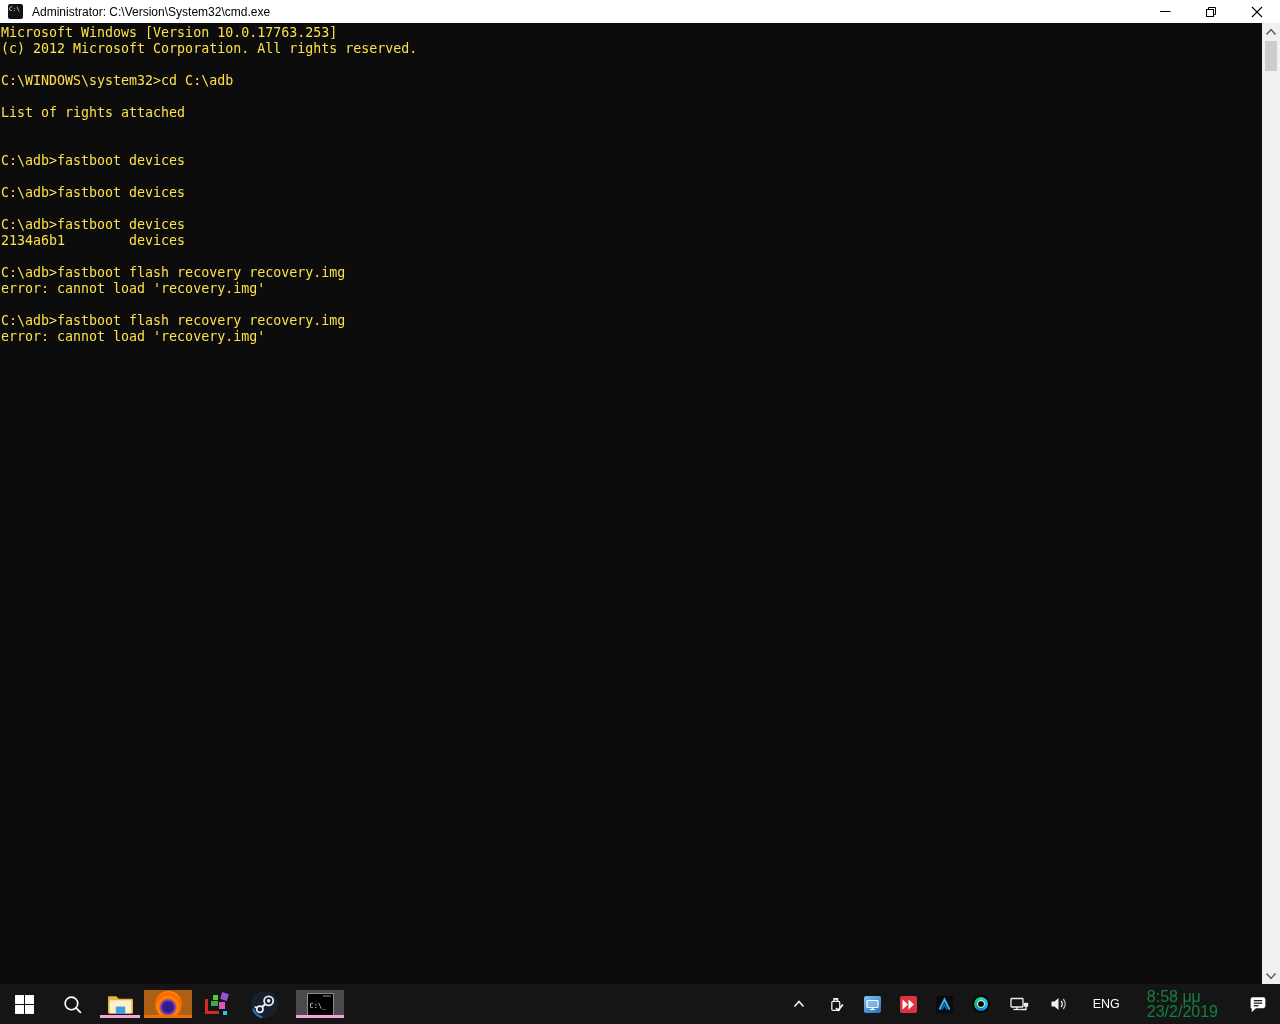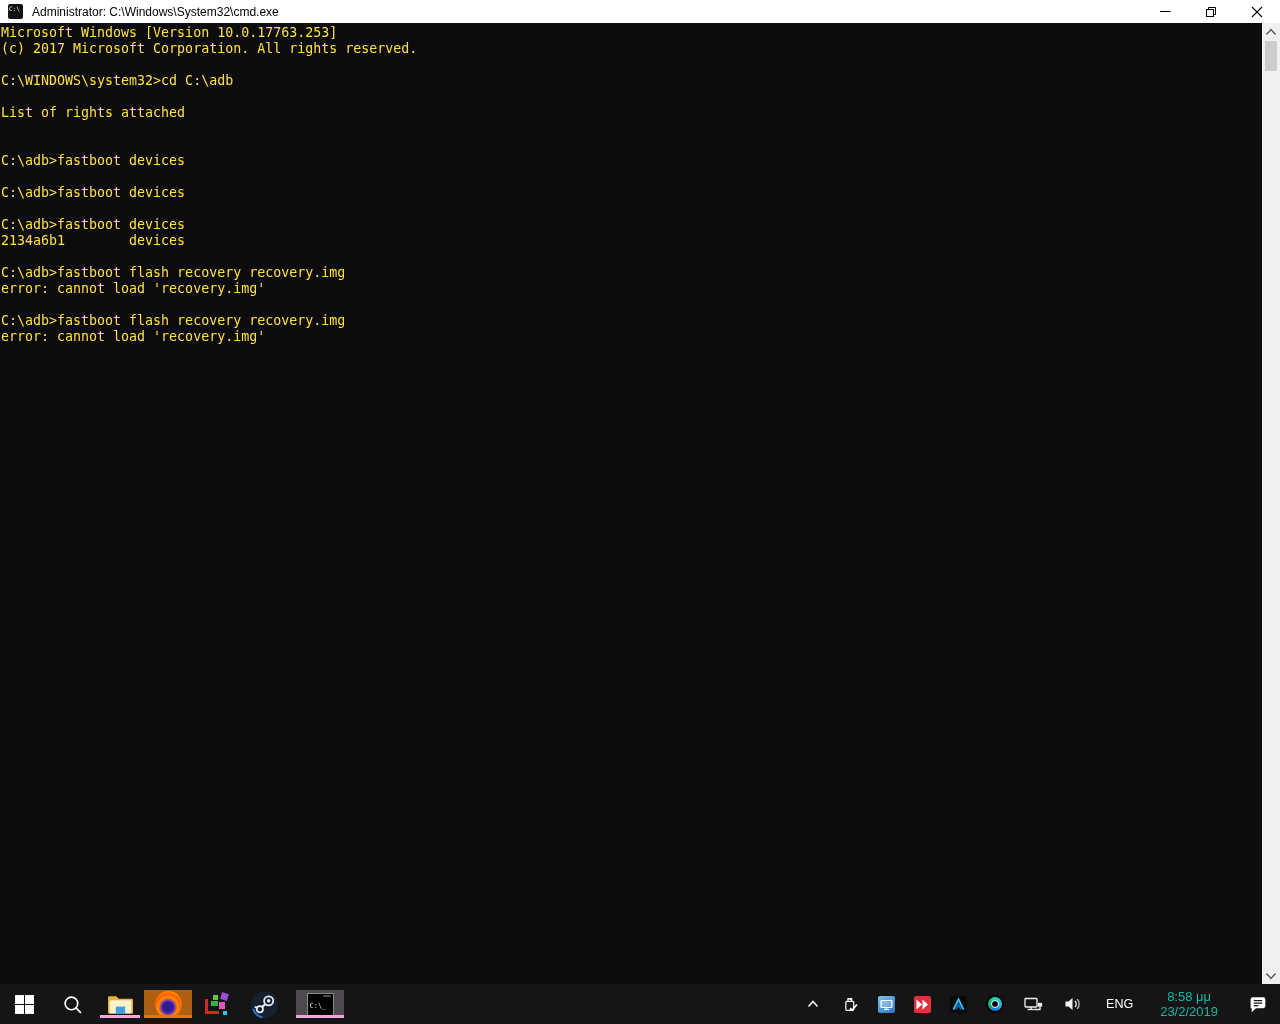--- a/index.html
+++ b/index.html
@@ -57,29 +57,29 @@
   .tray-item{height:100%;display:flex;align-items:center;justify-content:center;padding:0 4.5px;flex:none;}
   .sq17{width:17px;height:17px;border-radius:2px;display:flex;align-items:center;justify-content:center;}
   .blue-sq{background:linear-gradient(145deg,#7cc4ef,#2b6fc0);}
   .red-sq{background:#e03140;}
   .black-sq{background:#0a0a0a;}
   .ring-outer{width:18px;height:18px;border-radius:50%;background:#000;display:flex;align-items:center;justify-content:center;}
   .ring-grad{width:14px;height:14px;border-radius:50%;display:flex;align-items:center;justify-content:center;
     background:conic-gradient(#14e0a8,#1fc3ea,#0b7ce6,#12b668,#14e0a8);}
   .ring-core{width:8px;height:8px;border:1.5px solid #fff;background:#000;border-radius:50%;}
   .lang{color:#fff;font-size:12.5px;padding:0 9px;}
-  .clock{color:#14b8a6;font-size:13px;line-height:15px;text-align:center;padding:0 8px;}
+  .clock{color:#15803d;font-size:16px;line-height:15px;padding:0 8px;}
 </style>
 </head>
 <body>
 
 <div class="window">
   <div class="titlebar">
     <span class="tb-appicon">C:\</span>
-    <span class="tb-title">Administrator: C:\Windows\System32\cmd.exe</span>
+    <span class="tb-title">Administrator: C:\Version\System32\cmd.exe</span>
     <div class="win-controls">
       <div class="win-btn">
         <svg width="11" height="11">
             <line x1="0" y1="5.5" x2="10.5" y2="5.5" stroke="#000" stroke-width="1"></line>
           </svg>
       </div>
       <div class="win-btn">
         <svg width="12" height="12" fill="none" stroke="#000" stroke-width="1">
           <rect x="1.5" y="3.5" width="7" height="7"></rect>
             <path d="M3.5,3.5 v-2 h7 v7 h-2"></path>
@@ -90,21 +90,21 @@
           <line x1="1" y1="1" x2="11" y2="11"></line>
             <line x1="11" y1="1" x2="1" y2="11"></line>
         </svg>
       </div>
     </div>
   </div>
 
   <div class="terminal">
     <div class="term-content">
         <div class="term-line">Microsoft Windows [Version 10.0.17763.253]</div>
-        <div class="term-line">(c) 2017 Microsoft Corporation. All rights reserved.</div>
+        <div class="term-line">(c) 2012 Microsoft Corporation. All rights reserved.</div>
         <div class="term-line"></div>
         <div class="term-line">C:\WINDOWS\system32&gt;cd C:\adb</div>
         <div class="term-line"></div>
         <div class="term-line">List of rights attached</div>
         <div class="term-line"></div>
         <div class="term-line"></div>
         <div class="term-line">C:\adb&gt;fastboot devices</div>
         <div class="term-line"></div>
         <div class="term-line">C:\adb&gt;fastboot devices</div>
         <div class="term-line"></div>

